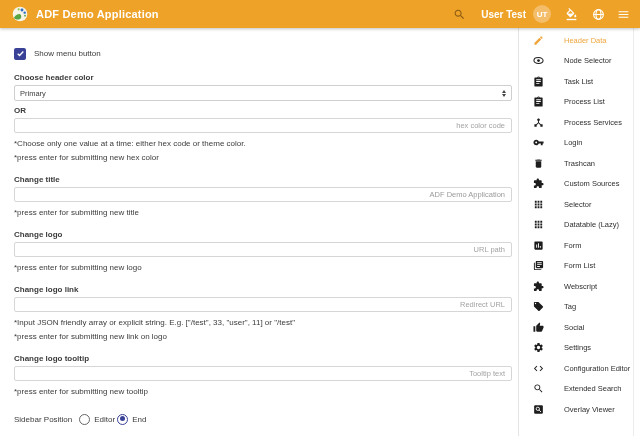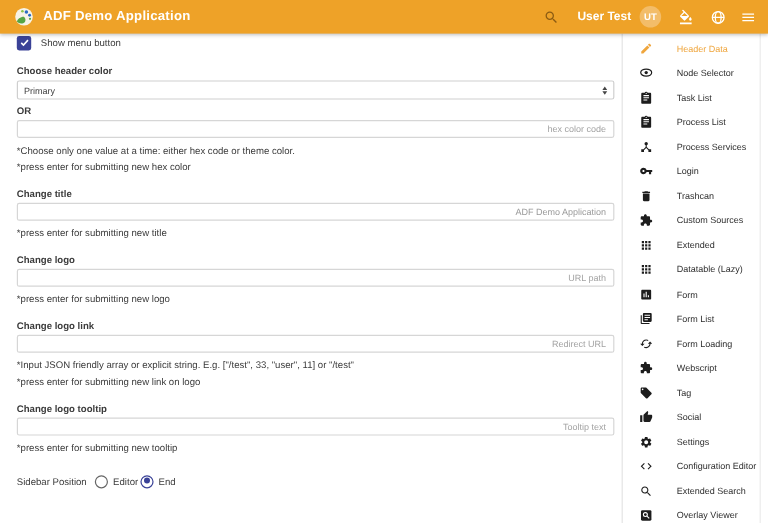--- a/index.html
+++ b/index.html
@@ -15,21 +15,21 @@
   .tb-icon { display:flex; align-items:center; justify-content:center; width:16px; height:16px; color:#fff; }
   .tb-icon svg { width:13px; height:13px; }
   .search-ic { color:rgba(60,35,0,.55); margin-right:14px; }
   .user-name { color:#fff; font-size:10px; font-weight:600; margin-right:7px; }
   .avatar { width:18px; height:18px; border-radius:50%; background:#f3bd69; color:#fff; font-size:8px; font-weight:bold; display:flex; align-items:center; justify-content:center; margin-right:12px; }
   .paint-ic { margin-right:11px; }
   .globe-ic { margin-right:9px; }
 
   
   .body-row { display:flex; height:408px; }
-  .content { flex:1; padding:0 6px 0 14px; min-width:0; }
+  .content { flex:1; padding:18px 6px 0 14px; min-width:0; }
   .sidebar { width:122px; border-left:1px solid #e4e4e4; position:relative; padding:2px 0 0 13px; background:#fff; }
   .sidebar::after { content:""; position:absolute; top:0; bottom:0; right:6px; width:1px; background:#ececec; }
 
   
   .cb-row { display:flex; align-items:center; height:13px; margin-top:1px; }
   .checkbox { width:12px; height:12px; border-radius:2px; background:#3a4297; display:flex; align-items:center; justify-content:center; flex:none; }
   .checkbox svg { width:9px; height:9px; }
   .cb-label { font-size:8px; color:#3b3b3b; margin-left:8px; }
 
   .f-label { font-size:8px; font-weight:600; color:#3b3b3b; margin-top:12px; height:10px; line-height:10px; }
@@ -226,21 +226,21 @@
             </svg>
           </span>
           <span class="side-label">Custom Sources</span>
         </div>
         <div class="side-item">
           <span class="side-icon">
             <svg viewBox="0 0 24 24" fill="currentColor">
               <path d="M4 8h4V4H4v4zm6 12h4v-4h-4v4zm-6 0h4v-4H4v4zm0-6h4v-4H4v4zm6 0h4v-4h-4v4zm6-10v4h4V4h-4zm-6 4h4V4h-4v4zm6 6h4v-4h-4v4zm0 6h4v-4h-4v4z"></path>
             </svg>
           </span>
-          <span class="side-label">Extended</span>
+          <span class="side-label">Selector</span>
         </div>
         <div class="side-item">
           <span class="side-icon">
             <svg viewBox="0 0 24 24" fill="currentColor">
               <path d="M4 8h4V4H4v4zm6 12h4v-4h-4v4zm-6 0h4v-4H4v4zm0-6h4v-4H4v4zm6 0h4v-4h-4v4zm6-10v4h4V4h-4zm-6 4h4V4h-4v4zm6 6h4v-4h-4v4zm0 6h4v-4h-4v4z"></path>
             </svg>
           </span>
           <span class="side-label">Datatable (Lazy)</span>
         </div>
         <div class="side-item">
@@ -251,28 +251,20 @@
           </span>
           <span class="side-label">Form</span>
         </div>
         <div class="side-item">
           <span class="side-icon">
             <svg viewBox="0 0 24 24" fill="currentColor">
               <path d="M4 6H2v14c0 1.1.9 2 2 2h14v-2H4V6zm16-4H8c-1.1 0-2 .9-2 2v12c0 1.1.9 2 2 2h12c1.1 0 2-.9 2-2V4c0-1.1-.9-2-2-2zm-1 9H9V9h10v2zm-4 4H9v-2h6v2zm4-8H9V5h10v2z"></path>
             </svg>
           </span>
           <span class="side-label">Form List</span>
-        </div>
-        <div class="side-item">
-          <span class="side-icon">
-            <svg viewBox="0 0 24 24" fill="currentColor">
-              <path d="M19 8l-4 4h3c0 3.31-2.69 6-6 6-1.01 0-1.97-.25-2.8-.7l-1.46 1.46C8.97 19.54 10.43 20 12 20c4.42 0 8-3.58 8-8h3l-4-4zM6 12c0-3.31 2.69-6 6-6 1.01 0 1.97.25 2.8.7l1.46-1.46C15.03 4.46 13.57 4 12 4c-4.42 0-8 3.58-8 8H1l4 4 4-4H6z"></path>
-            </svg>
-          </span>
-          <span class="side-label">Form Loading</span>
         </div>
         <div class="side-item">
           <span class="side-icon">
             <svg viewBox="0 0 24 24" fill="currentColor">
               <path d="M20.5 11H19V7c0-1.1-.9-2-2-2h-4V3.5C13 2.12 11.88 1 10.5 1S8 2.12 8 3.5V5H4c-1.1 0-1.99.9-1.99 2v3.8H3.5c1.49 0 2.7 1.21 2.7 2.7s-1.21 2.7-2.7 2.7H2V20c0 1.1.9 2 2 2h3.8v-1.5c0-1.49 1.21-2.7 2.7-2.7 1.49 0 2.7 1.21 2.7 2.7V22H17c1.1 0 2-.9 2-2v-4h1.5c1.38 0 2.5-1.12 2.5-2.5S21.88 11 20.5 11z"></path>
             </svg>
           </span>
           <span class="side-label">Webscript</span>
         </div>
         <div class="side-item">

